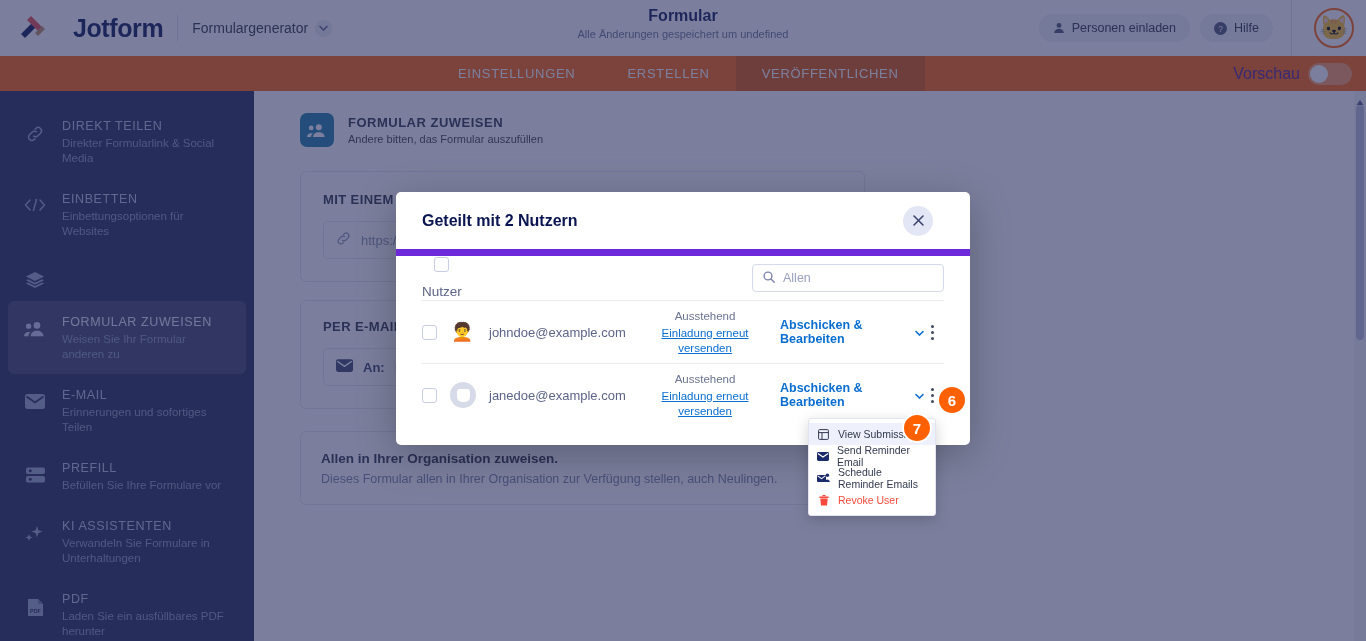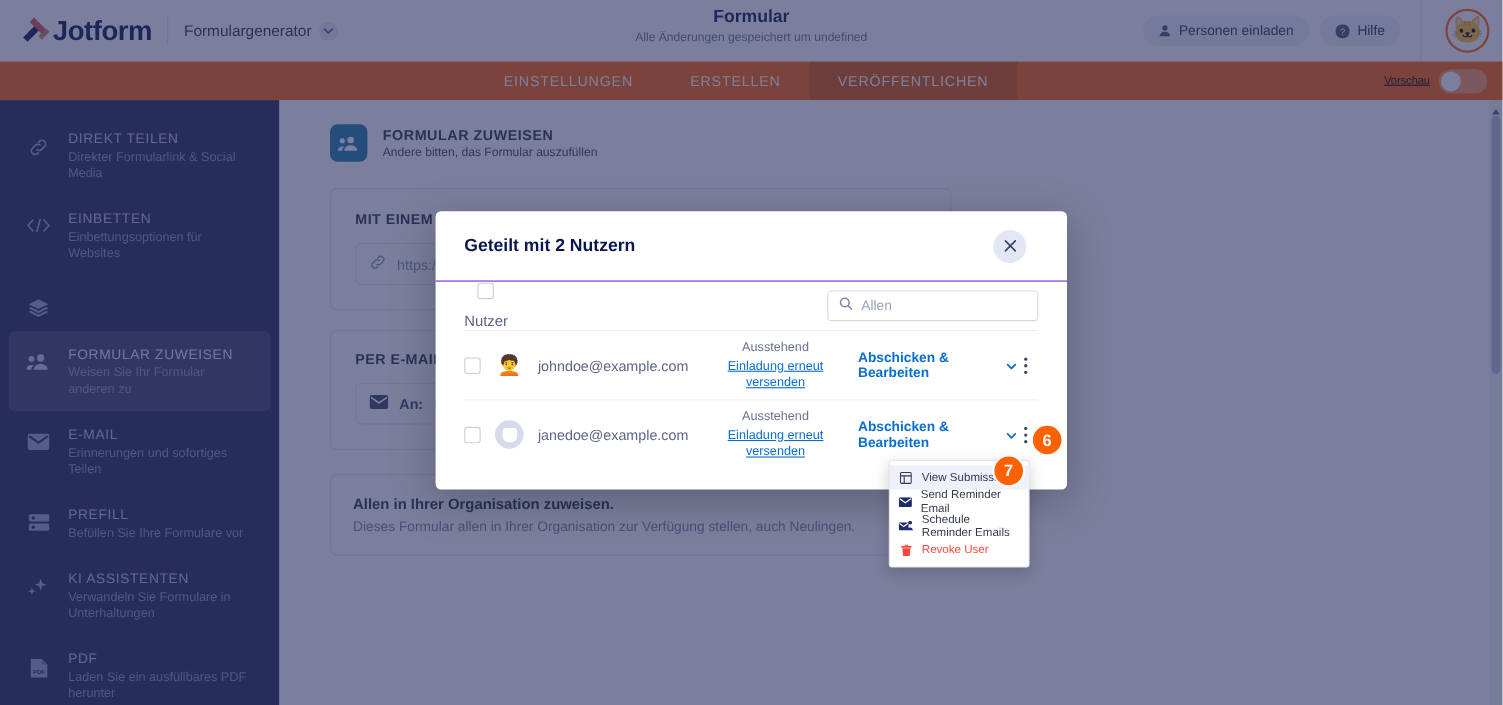--- a/index.html
+++ b/index.html
@@ -13,21 +13,21 @@
 
   
   .app { position: absolute; inset: 0; }
 
   
   .hdr {
     position: absolute; top: 0; left: 0; width: 1366px; height: 56px;
     background: #fff; display: flex; align-items: center;
   }
   .hdr-left { display: flex; align-items: center; padding-left: 18px; gap: 14px; }
-  .logo-wrap { display: flex; align-items: center; gap: 0; }
+  .logo-wrap { display: flex; align-items: center; gap: 25px; }
   .logo-mark { width: 30px; height: 28px; position: relative; }
   .logo-text { font-size: 25px; font-weight: 700; color: #0a1551; letter-spacing: -0.4px; }
   .hdr-div { width: 1px; height: 26px; background: #dfe2ee; }
   .gen-btn { display: flex; align-items: center; gap: 7px; font-size: 14px; color: #2b3245; }
   .chev-circle {
     width: 17px; height: 17px; border-radius: 50%; background: #e9eaf2;
     display: flex; align-items: center; justify-content: center;
   }
   .hdr-center {
     position: absolute; left: 0; right: 0; top: 7px; text-align: center;
@@ -63,21 +63,21 @@
   .nav-tab {
     display: flex; align-items: center; padding: 0 26px;
     color: #fff; font-size: 13px; font-weight: 500; letter-spacing: .7px;
     cursor: pointer;
   }
   .nav-tab.active { background: rgba(0,0,0,.13); }
   .nav-right {
     position: absolute; right: 14px; top: 0; height: 35px;
     display: flex; align-items: center; gap: 8px;
   }
-  .nav-right .lbl { color: #000000; font-size: 10px; text-decoration: underline; }
+  .nav-right .lbl { color: #4c1d95; font-size: 16px; }
   .toggle {
     width: 44px; height: 22px; border-radius: 11px; background: rgba(255,255,255,.35);
     position: relative; cursor: pointer;
   }
   .toggle .knob {
     position: absolute; left: 2px; top: 2px; width: 18px; height: 18px;
     border-radius: 50%; background: #fff;
   }
 
   
@@ -169,21 +169,21 @@
 
   
   .modal {
     position: absolute; left: 396px; top: 192px; width: 574px; height: 253px;
     background: #fff; border-radius: 5px; z-index: 60;
     box-shadow: 0 10px 40px rgba(0,0,0,.25);
     display: flex; flex-direction: column;
   }
   .modal-head {
     height: 64px; display: flex; align-items: center; justify-content: space-between;
-    padding: 0 37px 0 26px; border-bottom: 1px solid #6d28d9;
+    padding: 0 37px 0 26px; border-bottom: 7px solid #6d28d9;
   }
   .modal-title { font-size: 16px; font-weight: 700; color: #0a1551; }
   .close-btn {
     width: 30px; height: 30px; border-radius: 50%; background: #e3e6f5;
     display: flex; align-items: center; justify-content: center; cursor: pointer;
     border: none;
   }
   .modal-body { flex: 1; padding: 0 26px; overflow: hidden; }
   .tbl-head {
     height: 44px; display: flex; align-items: center; justify-content: space-between;

